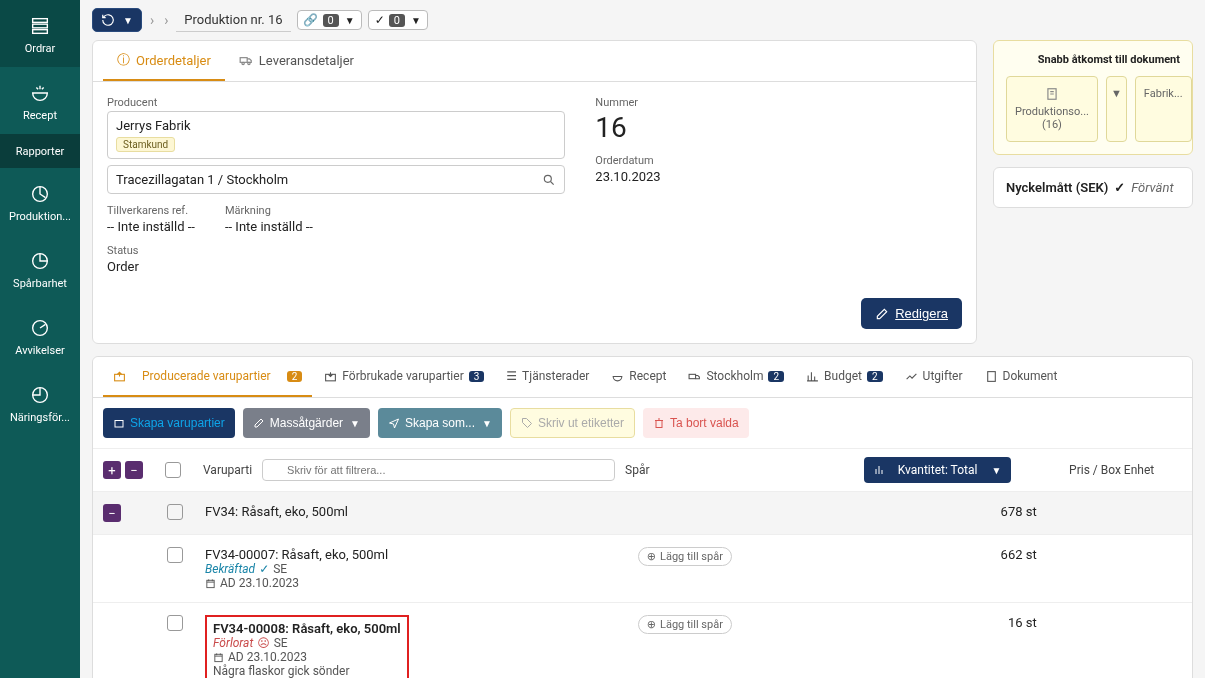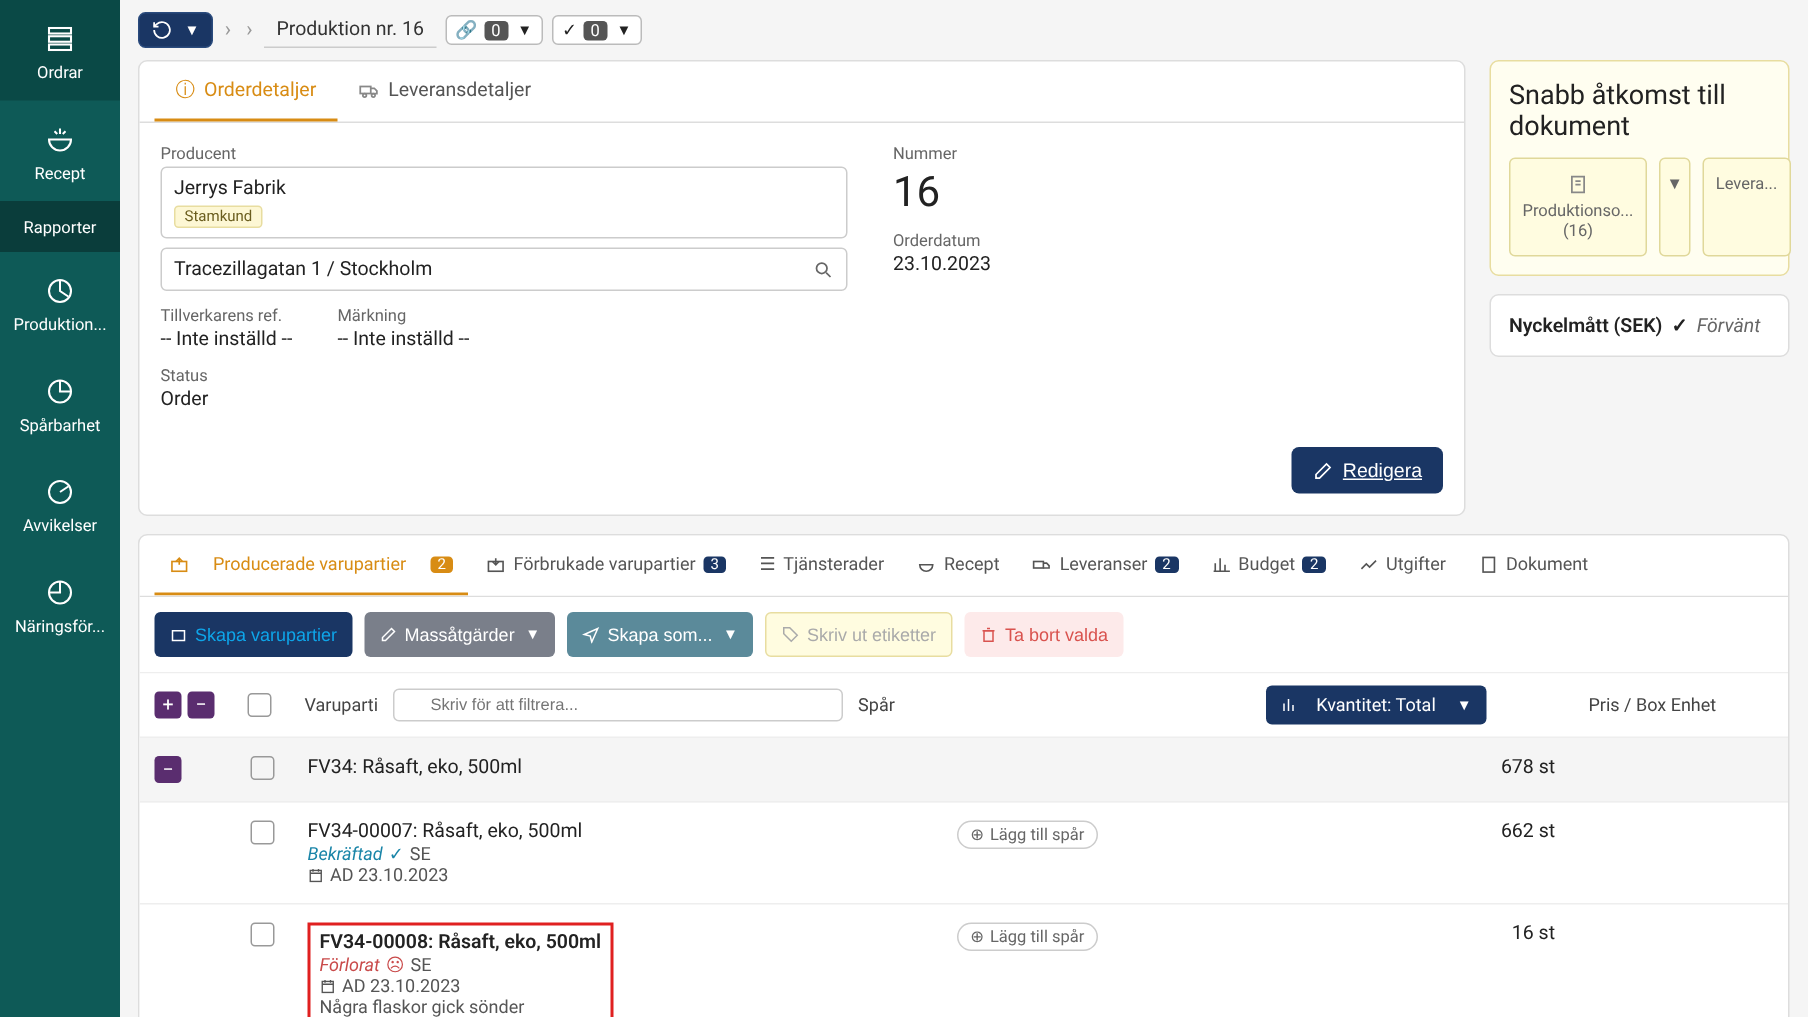--- a/index.html
+++ b/index.html
@@ -31,21 +31,21 @@
 .field-group { margin-bottom: 10px; }
 .input-box { border: 1px solid #ccc; border-radius: 4px; padding: 6px 8px; background: #fff; position: relative; }
 .stamkund { display: inline-block; background: #fdf7d4; border: 1px solid #e8dda0; color: #6b5e1f; font-size: 10px; padding: 1px 6px; border-radius: 3px; margin-top: 4px; }
 .search-row { border: 1px solid #ccc; border-radius: 4px; padding: 6px 8px; display: flex; align-items: center; justify-content: space-between; margin-top: 6px; }
 .big-num { font-size: 28px; font-weight: 400; }
 .edit-btn { display: inline-flex; align-items: center; gap: 6px; background: #1a3664; color: #fff; border: none; border-radius: 5px; padding: 8px 14px; font-size: 13px; cursor: pointer; position: relative; text-decoration: underline; }
 .panel-foot { display: flex; justify-content: flex-end; padding: 0 14px 14px 14px; }
 .side-panel { width: 200px; }
 .side-block { background: #fff; border: 1px solid #ddd; border-radius: 6px; padding: 12px; margin-bottom: 12px; }
 .side-block.yellow { background: #fffef0; border-color: #e8dda0; }
-.side-title { font-weight: 400; font-size: 18px; margin-bottom: 10px; }
+.side-title { font-weight: 700; font-size: 11px; margin-bottom: 10px; text-align: right; }
 .doc-btns { display: flex; gap: 8px; }
 .doc-btn { border: 1px solid #e0d89a; border-radius: 4px; padding: 10px 8px; display: flex; flex-direction: column; align-items: center; gap: 4px; font-size: 11px; color: #666; background: #fffce0; cursor: pointer; flex: 1; }
 .key-row { display: flex; align-items: center; gap: 6px; font-size: 13px; font-weight: 600; }
 .subtabs { display: flex; gap: 2px; border-bottom: 1px solid #ddd; padding: 0 10px; background: #fff; border-radius: 6px 6px 0 0; overflow: hidden; flex-wrap: nowrap; }
 .subtab { display: inline-flex; align-items: center; gap: 5px; padding: 12px 10px; font-size: 12px; color: #555; cursor: pointer; border-bottom: 2px solid transparent; white-space: nowrap; }
 .subtab.active { color: #d88c14; border-bottom-color: #d88c14; gap: 16px; }
 .count-badge { background: #1a3664; color: #fff; border-radius: 3px; padding: 0 5px; font-size: 10px; }
 .subtab.active .count-badge { background: #d88c14; }
 .toolbar { display: flex; gap: 8px; padding: 10px; background: #fff; border-bottom: 1px solid #eee; }
 .tb-btn { display: inline-flex; align-items: center; gap: 5px; border-radius: 4px; padding: 7px 10px; font-size: 12px; cursor: pointer; border: none; }
@@ -53,21 +53,21 @@
 .tb-btn.mass { background: #7a7f8a; color: #fff; }
 .tb-btn.create { background: #5b8a9a; color: #fff; }
 .tb-btn.labels { background: #fffce0; color: #aaa; border: 1px solid #e8dda0; }
 .tb-btn.remove { background: #fdeaea; color: #d9534f; }
 .table-wrap { background: #fff; border-radius: 0 0 6px 6px; }
 .thead { display: flex; align-items: center; padding: 8px 10px; gap: 10px; border-bottom: 1px solid #eee; }
 .th-expand { display: flex; gap: 4px; }
 .sq-btn { width: 18px; height: 18px; background: #5a2d6f; color: #fff; border-radius: 3px; display: flex; align-items: center; justify-content: center; font-size: 13px; cursor: pointer; }
 .chk { width: 16px; height: 16px; border: 1.5px solid #999; border-radius: 3px; cursor: pointer; }
 .th-cell { font-size: 12px; color: #444; }
-.filter-input { border: 1px solid #ccc; border-radius: 4px; padding: 4px 8px 4px 24px; font-size: 11px; width: 300px; background: #fff; position: relative; }
+.filter-input { border: 1px solid #ccc; border-radius: 4px; padding: 4px 8px 4px 24px; font-size: 11px; width: 353px; background: #fff; position: relative; }
 .filter-wrap { position: relative; }
 .filter-wrap .search-icon { position: absolute; left: 6px; top: 5px; color: #aaa; font-size: 11px; }
 .qty-btn { display: inline-flex; align-items: center; gap: 12px; background: #1a3664; color: #fff; border-radius: 4px; padding: 6px 10px; font-size: 12px; cursor: pointer; }
 .row { display: flex; align-items: flex-start; padding: 12px 10px; gap: 10px; border-bottom: 1px solid #eee; }
 .row.group { background: #f5f5f5; }
 .row .expcol { width: 42px; display: flex; justify-content: flex-start; }
 .row .chkcol { width: 40px; display: flex; justify-content: center; }
 .row .name-col { flex: 2.5; font-size: 13px; }
 .row .spar-col { flex: 1.3; }
 .row .qty-col { flex: 1; text-align: right; font-size: 13px; }
@@ -255,21 +255,21 @@
             <span>
                 <svg width="14" height="14" viewBox="0 0 24 24" fill="none" stroke="#888" stroke-width="2">
                   <rect x="5" y="3" width="14" height="18"></rect>
                   <path d="M9 8h6M9 12h6"></path>
                 </svg>
               </span>
             <span style="text-align:center">Produktionso... (16)</span>
           </div>
           <div class="doc-btn" style="flex:0 0 18px;padding:10px 4px;">▼</div>
           <div class="doc-btn">
-            <span>Levera...</span>
+            <span>Fabrik...</span>
           </div>
         </div>
       </div>
       <div class="side-block">
         <div class="key-row">
           <span>Nyckelmått (SEK)</span>
           <span>✓</span>
           <span style="font-style:italic;color:#666;font-weight:400">Förvänt</span>
         </div>
       </div>
@@ -311,21 +311,21 @@
             </span>
           <span>Recept</span>
         </div>
         <div class="subtab">
           <span>
               <svg width="13" height="13" viewBox="0 0 24 24" fill="none" stroke="currentColor" stroke-width="2">
                 <rect x="2" y="8" width="12" height="8"></rect>
                 <path d="M14 10h4l3 3v3h-7"></path>
               </svg>
             </span>
-          <span>Leveranser</span>
+          <span>Stockholm</span>
           <span class="count-badge">2</span>
         </div>
         <div class="subtab">
           <span>
               <svg width="13" height="13" viewBox="0 0 24 24" fill="none" stroke="currentColor" stroke-width="2">
                 <path d="M4 20V10M10 20V4M16 20v-8M22 20H2"></path>
               </svg>
             </span>
           <span>Budget</span>
           <span class="count-badge">2</span>

